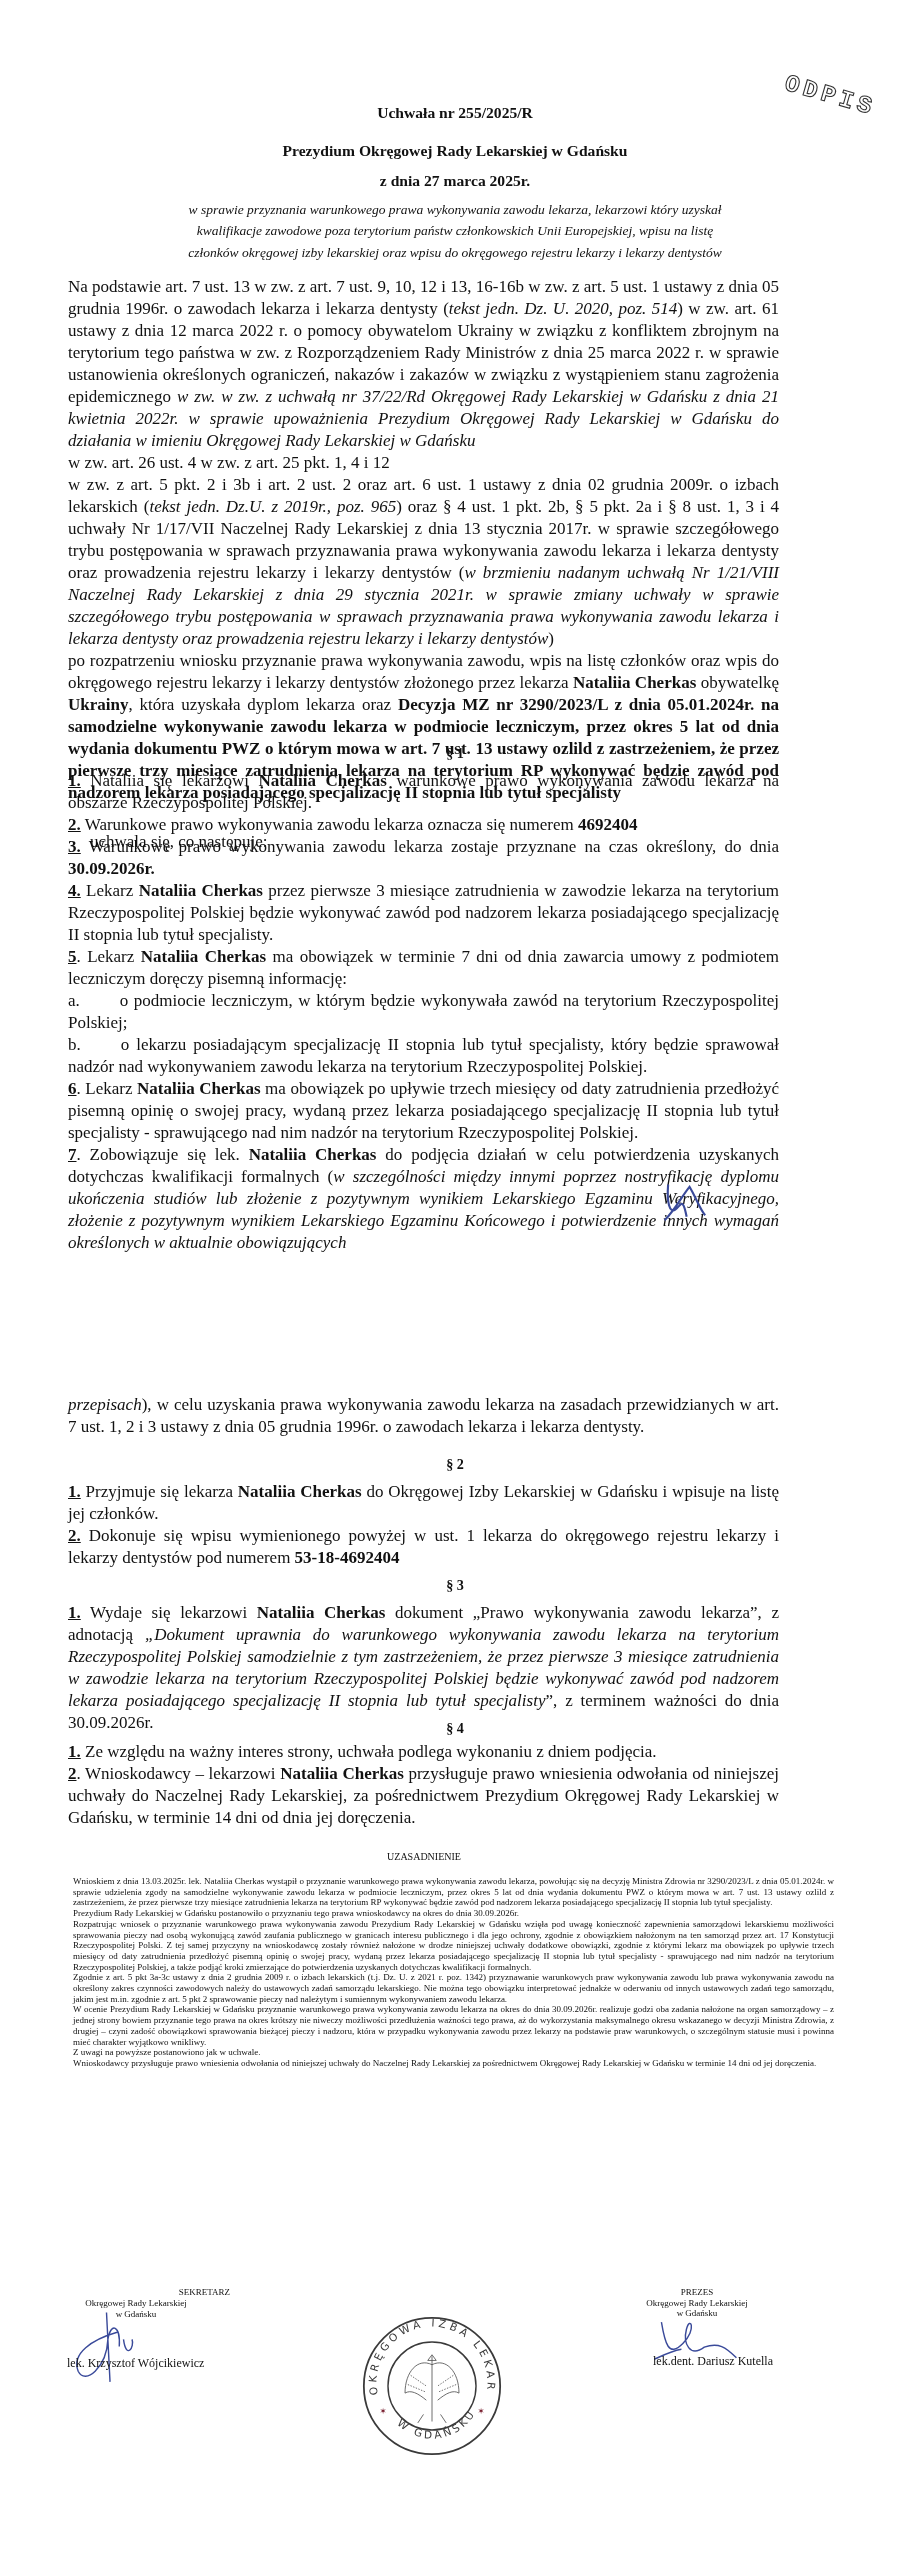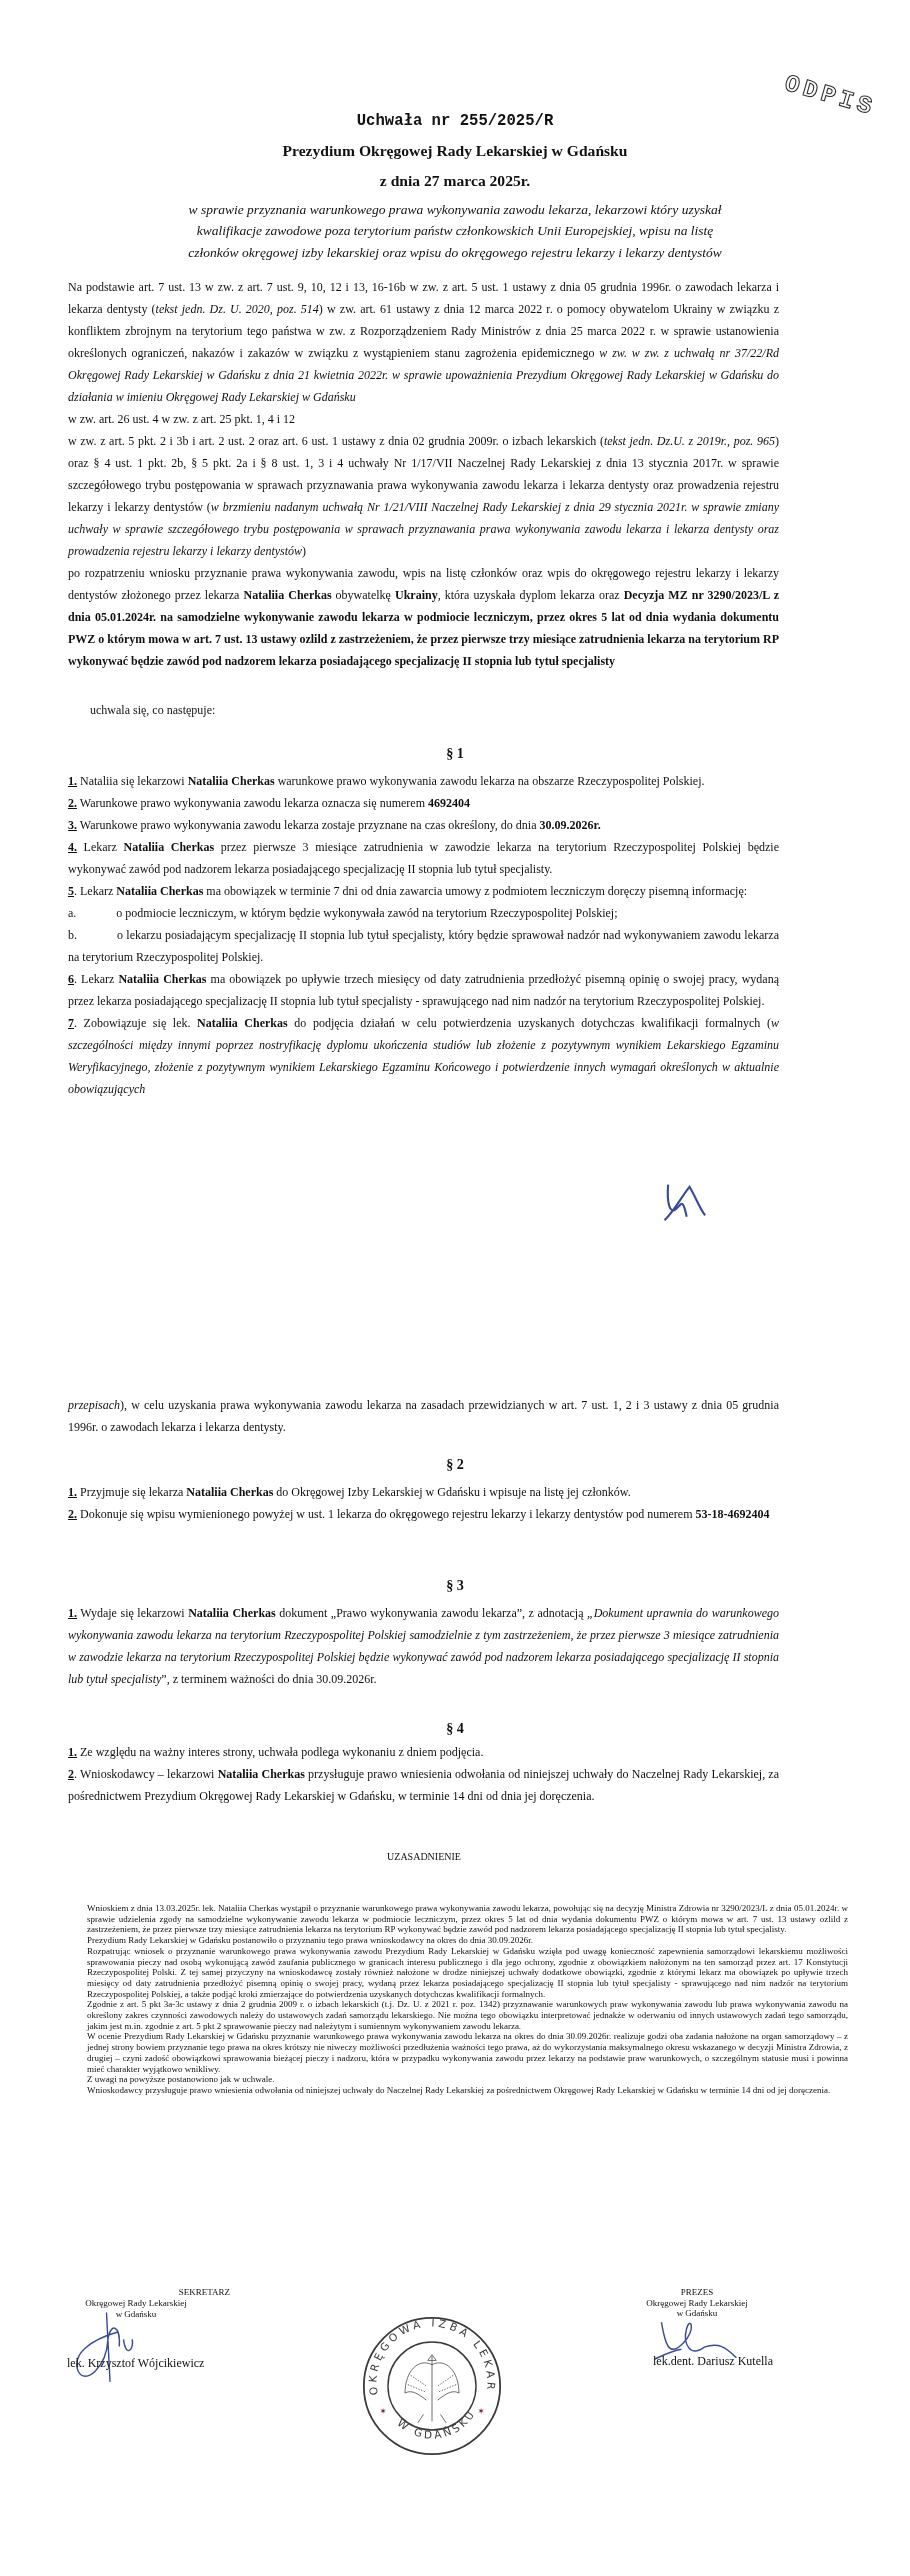--- a/index.html
+++ b/index.html
@@ -3,35 +3,35 @@
 <meta charset="utf-8">
 <style>
   html, body { margin: 0; padding: 0; background: #ffffff; }
   body { width: 910px; height: 2576px; position: relative; overflow: hidden;
          font-family: "Liberation Serif", "DejaVu Serif", serif; color: #111; }
   .page { position: absolute; left: 0; top: 0; width: 910px; height: 2576px; }
   .stamp-odpis { position: absolute; left: 789px; top: 70px; font-family: "Liberation Mono", monospace;
     font-size: 24px; font-weight: bold; letter-spacing: 4.3px; color: #fff;
     -webkit-text-stroke: 1.1px #333; transform: rotate(16deg); transform-origin: left top; }
   .header { position: absolute; left: 0; width: 910px; text-align: center; font-weight: bold; font-size: 15.6px; }
-  .h1 { top: 112px; font-family: Liberation Mono, monospace; }
+  .h1 { top: 104px; }
   .h2 { top: 142px; }
   .h3 { top: 172px; }
   .subject { position: absolute; top: 199px; left: 85px; width: 740px; text-align: center;
     font-style: italic; font-size: 13.5px; line-height: 21.3px; }
-  .block { position: absolute; left: 68px; width: 711px; font-size: 12px; line-height: 22px; text-align: justify; }
+  .block { position: absolute; left: 68px; width: 711px; font-size: 17px; line-height: 22px; text-align: justify; }
   .block p { margin: 0; }
   .it { font-style: italic; }
   .b { font-weight: bold; }
   .u { text-decoration: underline; font-weight: bold; }
   .para { position: absolute; left: 0; width: 910px; text-align: center; font-size: 14.2px; font-weight: bold; }
   .ind { display: inline-block; width: 40px; }
   .just-title { position: absolute; top: 1851px; left: 0; width: 848px; text-align: center; font-size: 10px; }
-  .small { position: absolute; left: 87px; top: 1876px; width: 761px; font-size: 9px; line-height: 10.7px;
-    font-family: "Liberation Serif", serif; text-align: justify; margin-top: 27px; }
+  .small { position: absolute; left: 73px; top: 1876px; width: 761px; font-size: 9px; line-height: 10.7px;
+    font-family: "Liberation Serif", serif; text-align: justify; }
   .small p { margin: 0; }
   .sig { position: absolute; font-size: 9px; line-height: 10.7px; text-align: center; }
   .sig-left { left: 57px; top: 2287px; width: 142px; }
   .sig-name { position: absolute; font-size: 12px; }
   .seal { position: absolute; left: 361px; top: 2315px; width: 142px; height: 142px; }
   .signature { position: absolute; }
 </style>
 </head>
 <body>
 

